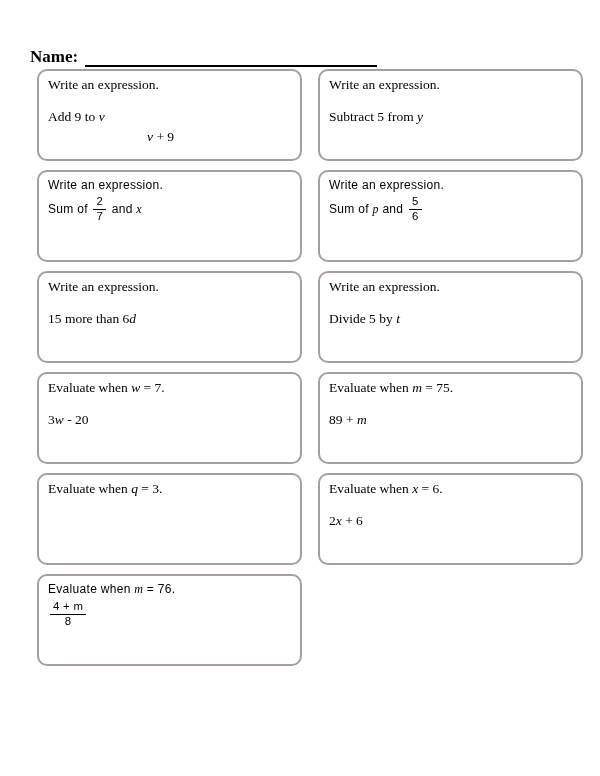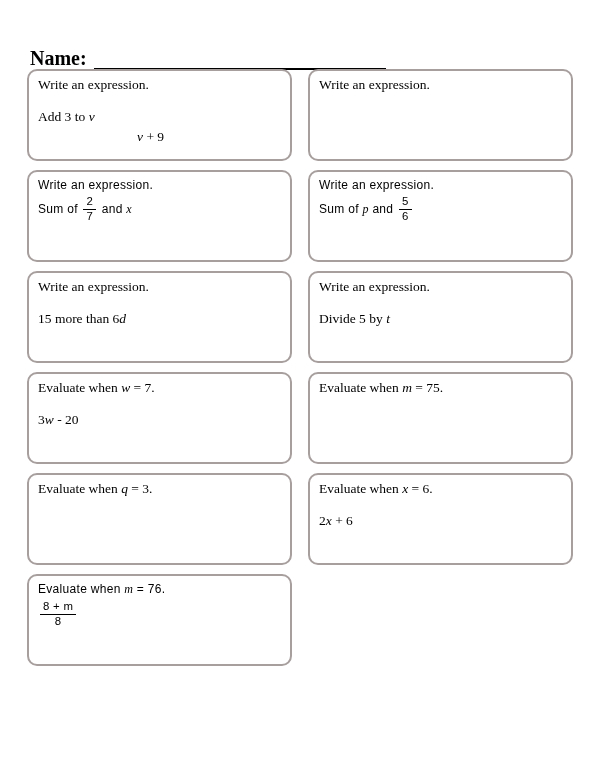--- a/index.html
+++ b/index.html
@@ -14,27 +14,27 @@
   .brand {
     position:absolute; top:36px; right:38px;
     font-size:11px; font-family:Liberation Sans, sans-serif;
     color:#1a1a1a;
     margin-top:36px;
   }
   .name-row {
     position:absolute; top:47px; left:30px;
     display:flex; align-items:flex-end;
   }
-  .name-label { font-weight:bold; font-size:20px; }
+  .name-label { font-weight:bold; font-size:17px; }
   .name-line {
     width:292px; height:15px; margin-left:7px;
     border-bottom:2px solid #000;
   }
   .cards {
-    position:absolute; left:27px; top:69px; width:546px;
+    position:absolute; left:37px; top:69px; width:546px;
     display:grid; grid-template-columns:265px 265px;
     column-gap:16px; row-gap:9px;
   }
   .card {
     height:92px; box-sizing:border-box;
     border:2px solid var(--card-border, #a79e9e);
     border-radius:10px;
     background:#fff;
     padding:6px 9px 4px 9px;
     overflow:hidden;
@@ -66,25 +66,26 @@
 <div class="brand">edHelper</div>
 
 <div class="name-row">
   <span class="name-label">Name:</span>
   <span class="name-line"></span>
 </div>
 
 <div class="cards">
     <div class="card serif">
       <div class="card-title"><span class="">Write an expression.</span></div>
-      <div class="card-line"><span class="">Add 3 to </span><span class="var">v</span></div>
+      <div class="card-line"><span class="">Add 9 to </span><span class="var">v</span></div>
       <div class="card-line line-indent"><span class="var">v</span><span class=""> + 9</span></div>
     </div>
     <div class="card serif">
       <div class="card-title"><span class="">Write an expression.</span></div>
+      <div class="card-line"><span class="">Subtract 5 from </span><span class="var">y</span></div>
     </div>
     <div class="card round">
       <div class="card-title"><span class="">Write an expression.</span></div>
       <div class="card-line"><span class="">Sum of </span><span class="frac"><span class="num"><span class="">2</span></span><span class="den"><span class="">7</span></span></span><span class=""> and </span><span class="var">x</span></div>
     </div>
     <div class="card round">
       <div class="card-title"><span class="">Write an expression.</span></div>
       <div class="card-line"><span class="">Sum of </span><span class="var">p</span><span class=""> and </span><span class="frac"><span class="num"><span class="">5</span></span><span class="den"><span class="">6</span></span></span></div>
     </div>
     <div class="card serif">
@@ -94,25 +95,26 @@
     <div class="card serif">
       <div class="card-title"><span class="">Write an expression.</span></div>
       <div class="card-line"><span class="">Divide 5 by </span><span class="var">t</span></div>
     </div>
     <div class="card serif">
       <div class="card-title"><span class="">Evaluate when </span><span class="var">w</span><span class=""> = 7.</span></div>
       <div class="card-line"><span class="">3</span><span class="var">w</span><span class=""> - 20</span></div>
     </div>
     <div class="card serif">
       <div class="card-title"><span class="">Evaluate when </span><span class="var">m</span><span class=""> = 75.</span></div>
+      <div class="card-line"><span class="">89 + </span><span class="var">m</span></div>
     </div>
     <div class="card serif">
       <div class="card-title"><span class="">Evaluate when </span><span class="var">q</span><span class=""> = 3.</span></div>
     </div>
     <div class="card serif">
       <div class="card-title"><span class="">Evaluate when </span><span class="var">x</span><span class=""> = 6.</span></div>
       <div class="card-line"><span class="">2</span><span class="var">x</span><span class=""> + 6</span></div>
     </div>
     <div class="card round">
       <div class="card-title"><span class="">Evaluate when </span><span class="var">m</span><span class=""> = 76.</span></div>
-      <div class="card-line"><span class="frac"><span class="num"><span class="">8 + m</span></span><span class="den"><span class="">8</span></span></span></div>
+      <div class="card-line"><span class="frac"><span class="num"><span class="">4 + m</span></span><span class="den"><span class="">8</span></span></span></div>
     </div>
   </div>
 
 </body></html>

